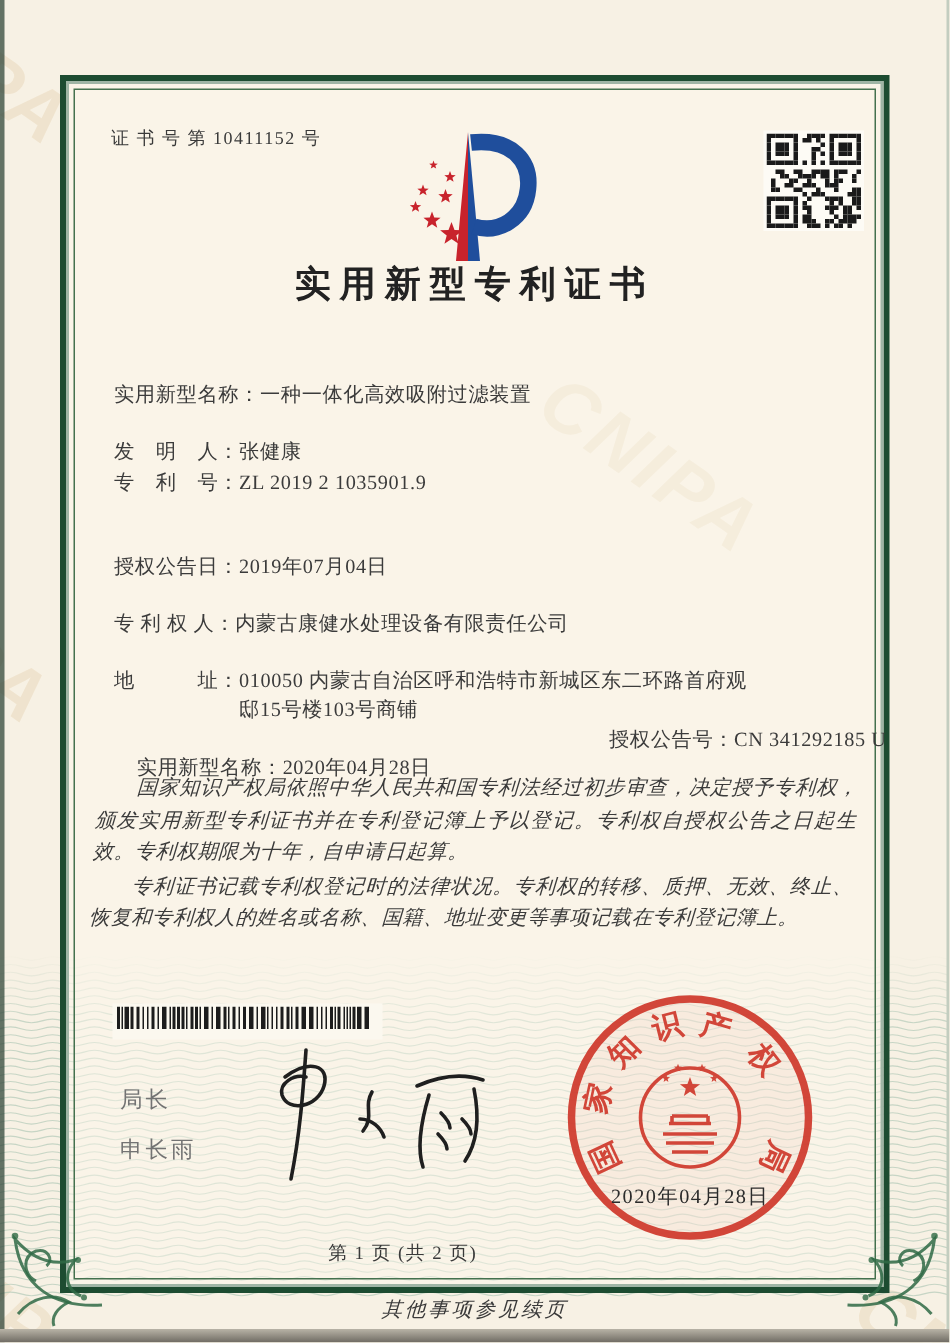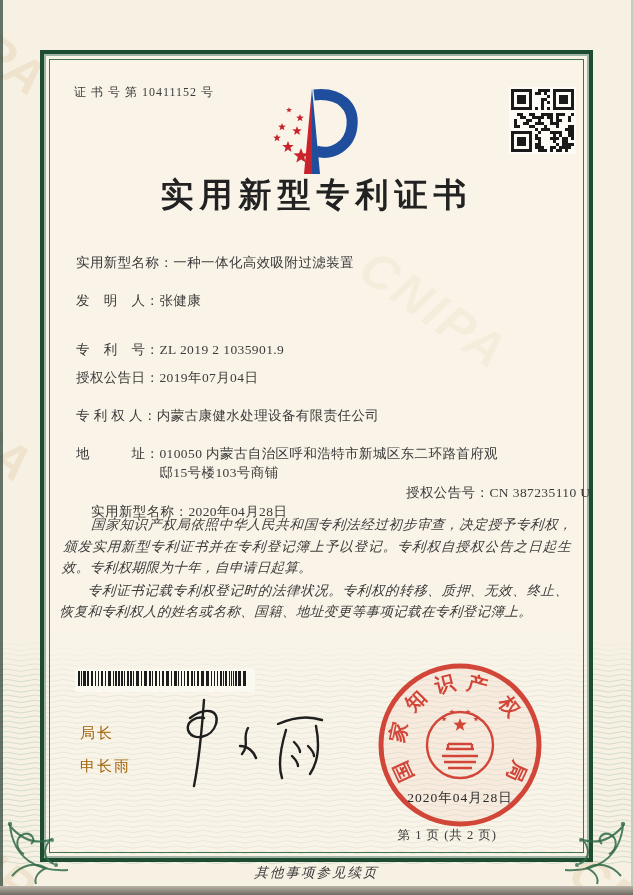--- a/index.html
+++ b/index.html
@@ -19,34 +19,34 @@
          border:4px solid #1d4c31;background:rgba(252,248,238,.45);}
   .frame::before{content:'';position:absolute;inset:0;border:2px solid #9fb5a5;}
   .frame::after{content:'';position:absolute;inset:5px;border:1px solid #44714e;}
   
   #waves{position:absolute;left:0;top:636px;width:633px;height:232px;
          -webkit-mask-image:linear-gradient(to bottom,transparent,#000 20%);
          mask-image:linear-gradient(to bottom,transparent,#000 20%);}
   #waves path{fill:none;stroke:#a7c3b0;stroke-width:.75;opacity:.6;}
   
   .certno{position:absolute;left:74px;top:84px;font-size:12px;letter-spacing:1px;color:#3a3a3a;}
-  .title{position:absolute;left:40px;top:173px;width:553px;text-align:center;font-size:33px;
+  .title{position:absolute;left:40px;top:173px;width:553px;text-align:center;font-size:24px;
          font-weight:600;letter-spacing:6px;color:#222;}
   .field-row{position:absolute;left:76px;font-size:13.5px;line-height:19px;color:#3b3b3b;
              letter-spacing:.4px;white-space:pre;}
   .field-row .val{white-space:pre-line;display:inline-block;vertical-align:top;max-width:400px;}
   .grant-right{position:absolute;left:330px;top:0;}
   .paras{position:absolute;left:62px;top:514px;width:508px;font-size:13.5px;line-height:21.5px;
          color:#3b3b3b;font-style:italic;text-align:justify;transform:skewX(-3deg);}
   .paras p{margin:0 0 1px 0;text-indent:2em;letter-spacing:.4px;}
   .director{position:absolute;left:80px;font-family:"Liberation Sans",sans-serif;font-size:15px;
-            letter-spacing:2px;color:#a16207;}
+            letter-spacing:2px;color:#737373;}
   .seal-date{position:absolute;left:356px;top:789px;width:208px;text-align:center;font-size:13.5px;
              letter-spacing:1px;color:#2b2b2b;z-index:6;}
-  .page-ind{position:absolute;left:40px;top:827px;width:457px;text-align:right;font-size:12.5px;
+  .page-ind{position:absolute;left:40px;top:827px;width:457px;text-align:center;font-size:12.5px;
             letter-spacing:1px;color:#3a3a3a;}
   .footer-note{position:absolute;left:0;top:864px;width:633px;text-align:center;font-size:13.5px;
                font-style:italic;letter-spacing:2px;color:#3a3a3a;transform:skewX(-3deg);}
   
   #logo-svg{position:absolute;left:250px;top:86px;}
   #qr-svg{position:absolute;left:509px;top:87px;background:#fdfbf5;padding:2px;}
   #qr-svg rect{fill:#1a1a1a;}
   #barcode-box{position:absolute;left:75px;top:669px;background:#fbf8ef;padding:2px 3px;}
   #barcode-svg rect{fill:#1c1c1c;}
   #seal-svg{position:absolute;left:374px;top:659px;z-index:5;opacity:.92;}
@@ -368,28 +368,28 @@
       <rect x="60" y="42" width="3" height="3"></rect>
       <rect x="60" y="45" width="3" height="3"></rect>
       <rect x="60" y="48" width="3" height="3"></rect>
       <rect x="60" y="54" width="3" height="3"></rect>
     </svg>
 
   <div class="title">实用新型专利证书</div>
 
   <div class="field-row" style="top:291px;"><span>发　明　人：</span><span class="val">张健康</span></div>
   <div class="field-row" style="top:253px;"><span>实用新型名称：</span><span class="val">一种一体化高效吸附过滤装置</span></div>
-  <div class="field-row" style="top:340px;"><span>专　利　号：</span><span class="val">ZL 2019 2 1035901.9</span></div>
+  <div class="field-row" style="top:312px;"><span>专　利　号：</span><span class="val">ZL 2019 2 1035901.9</span></div>
   <div class="field-row" style="top:368px;"><span>授权公告日：</span><span class="val">2019年07月04日</span></div>
   <div class="field-row" style="top:406px;"><span>专 利 权 人：</span><span class="val">内蒙古康健水处理设备有限责任公司</span></div>
   <div class="field-row" style="top:444px;"><span>地　　　址：</span><span class="val">010050 内蒙古自治区呼和浩特市新城区东二环路首府观
 邸15号楼103号商铺</span></div>
   <div class="field-row" style="top:483px;width:520px;">
     <span>实用新型名称：</span><span class="val">2020年04月28日</span>
-    <span class="grant-right"><span>授权公告号：</span><span>CN 387235110 U</span></span>
+    <span class="grant-right"><span>授权公告号：</span><span>CN 341292185 U</span></span>
   </div>
 
   <div class="paras">
     <p>国家知识产权局依照中华人民共和国专利法经过初步审查，决定授予专利权，颁发实用新型专利证书并在专利登记簿上予以登记。专利权自授权公告之日起生效。专利权期限为十年，自申请日起算。</p>
     <p>专利证书记载专利权登记时的法律状况。专利权的转移、质押、无效、终止、恢复和专利权人的姓名或名称、国籍、地址变更等事项记载在专利登记簿上。</p>
   </div>
 
   <div id="barcode-box">
     <svg id="barcode-svg" width="174" height="15" viewBox="0 0 174 15">
         <rect x="0" y="0" width="2" height="15"></rect>

